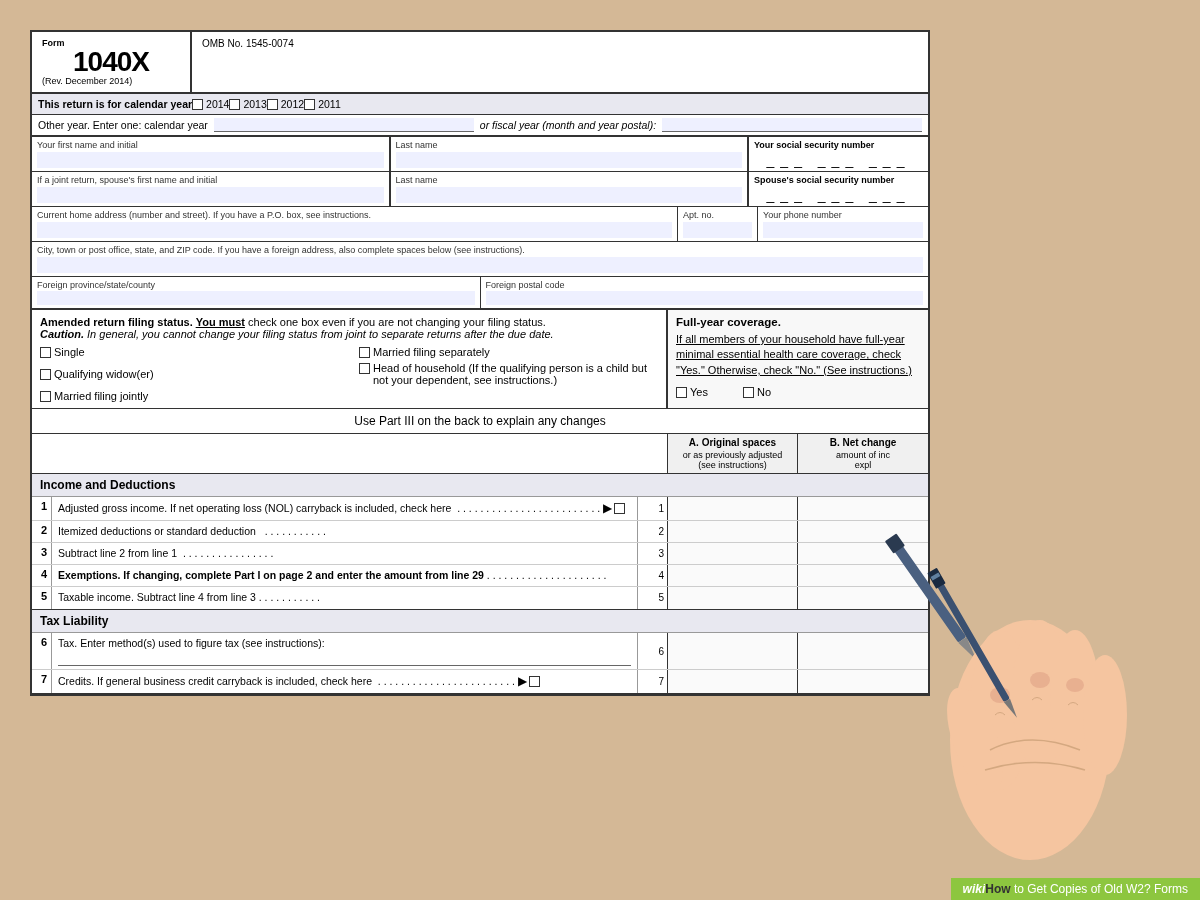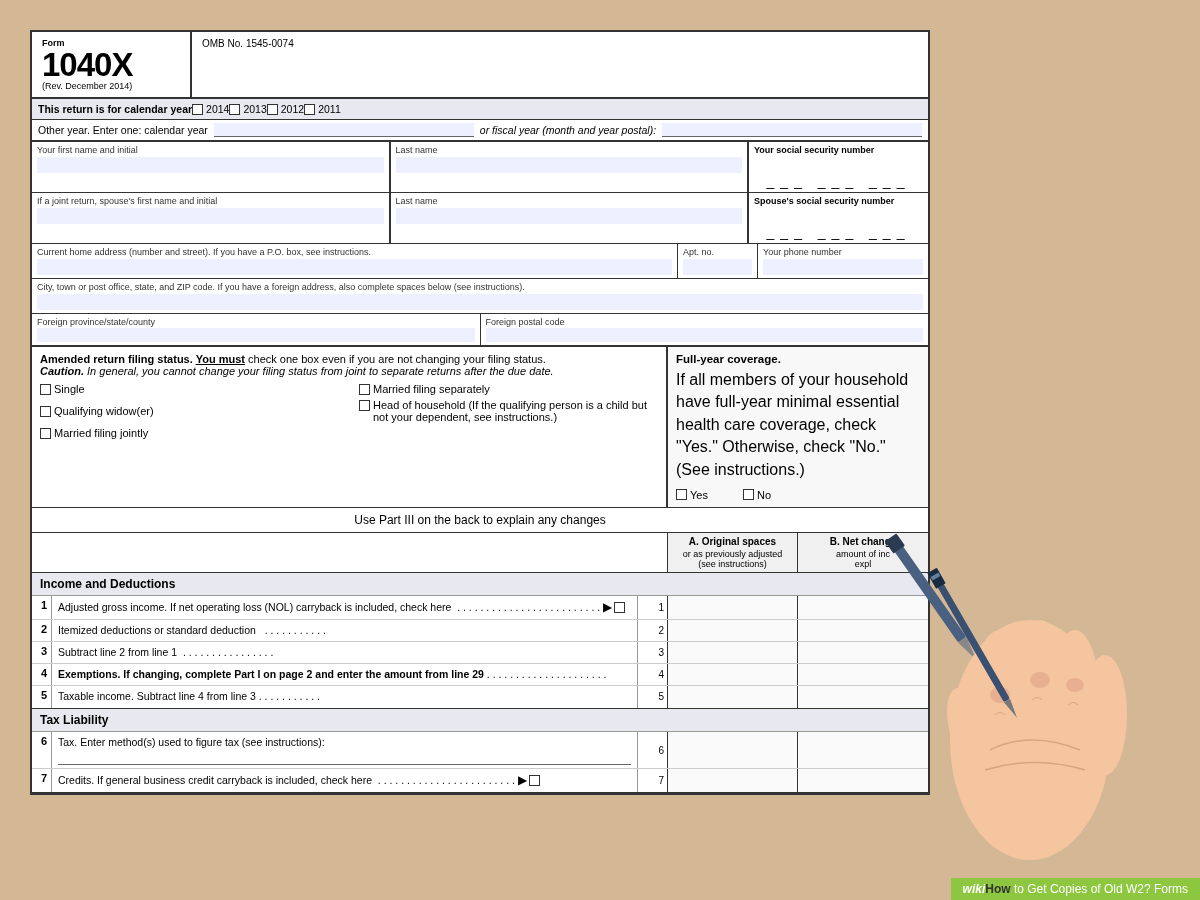--- a/index.html
+++ b/index.html
@@ -27,24 +27,25 @@
     .form-number-box {
       padding: 6px 10px;
       border-right: 2px solid #333;
       min-width: 160px;
     }
     .form-label {
       font-size: 9px;
       font-weight: bold;
     }
     .form-number {
-      font-size: 33px;
+      font-size: 28px;
       font-weight: bold;
       line-height: 1;
       letter-spacing: -1px;
+      text-align: center;
     }
     .rev-note {
       font-size: 9px;
     }
     .header-center {
       flex: 1;
       text-align: center;
       padding: 4px 10px;
       border-right: 2px solid #333;
     }
@@ -129,21 +130,21 @@
     .ssn-cell {
       min-width: 180px;
       padding: 3px 5px;
       border-left: 1px solid #333;
     }
     .ssn-label { font-size: 9px; font-weight: bold; }
     .ssn-dashes {
       display: flex;
       justify-content: center;
       font-size: 14px;
-      margin-top: 18px;
+      margin-top: 2px;
       letter-spacing: 3px;
     }
     .address-row {
       display: flex;
       border-bottom: 1px solid #333;
     }
     .address-main {
       flex: 1;
       padding: 3px 5px;
       border-right: 1px solid #333;
@@ -469,21 +470,21 @@
           <span>Head of household (If the qualifying person is a child but not your dependent, see instructions.)</span>
         </div>
         <div class="checkbox-item">
           <span class="cb"></span>
           <span>Married filing jointly</span>
         </div>
       </div>
     </div>
     <div class="filing-right">
       <div class="full-year-title">Full-year coverage.</div>
-      <div style="font-size:16px;line-height:1.4;">
+      <div style="font-size:11px;line-height:1.4;text-decoration:underline;">
         If all members of your household have full-year minimal essential health care coverage, check "Yes." Otherwise, check "No." (See instructions.)
       </div>
       <div class="full-year-yes-no">
         <div class="checkbox-item">
           <span class="cb"></span>
           <span>Yes</span>
         </div>
         <div class="checkbox-item">
           <span class="cb"></span>
           <span>No</span>

